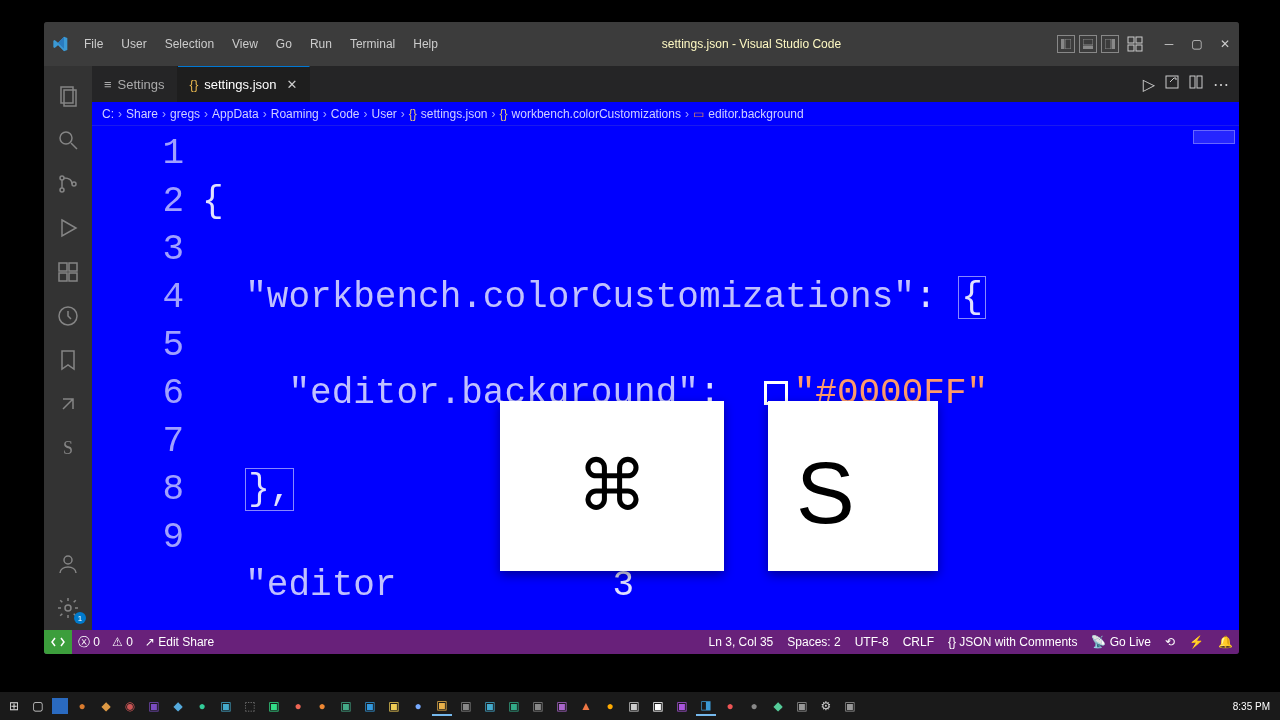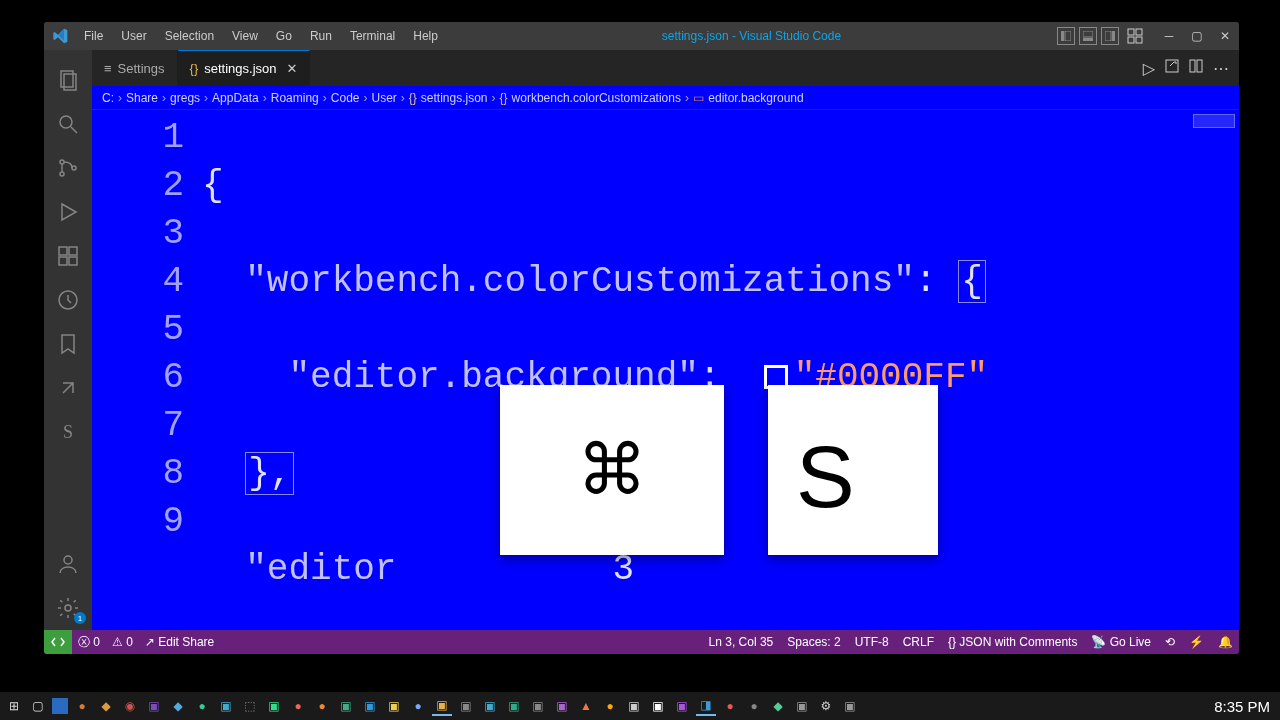--- a/index.html
+++ b/index.html
@@ -17,34 +17,34 @@
     top: 22px;
     width: 1195px;
     height: 632px;
     background: #252526;
     display: flex;
     flex-direction: column;
     border-radius: 3px;
     overflow: hidden;
   }
   .titlebar {
-    height: 28px;
+    height: 44px;
     background: #3c3c3c;
     display: flex;
     align-items: center;
     color: #ccc;
     font-size: 12px;
   }
   .vscode-logo {
     width: 16px; height: 16px;
     margin: 0 8px;
   }
   .menu { display: flex; gap: 2px; }
   .menu-item { padding: 4px 8px; cursor: pointer; }
-  .title-center { flex: 1; text-align: center; color: #0ea5e9; }
+  .title-center { flex: 1; text-align: center; color: #fef9c3; }
   .window-controls { display: flex; gap: 0; }
   .wc-btn { width: 28px; height: 30px; display:flex; align-items:center; justify-content:center; color:#ccc; font-size:12px;}
   .layout-icons { display:flex; gap:4px; margin-right:8px;}
   .layout-icon { width:18px; height:18px; border:1px solid #888; display:flex; align-items:center; justify-content:center;}
   .body-row { flex:1; display:flex; min-height:0;}
   .activity-bar {
     width: 48px;
     background: #333333;
     display:flex;
     flex-direction:column;
@@ -157,21 +157,21 @@
     display:flex; align-items:center;
     padding:0 4px;
   }
   .task-icons { display:flex; gap:4px; align-items:center; flex:1;}
   .task-icon {
     width:20px; height:20px;
     display:flex; align-items:center; justify-content:center;
     font-size:12px; color:#ddd;
   }
   .task-icon.active { border-bottom:2px solid #76b9ed;}
-  .clock { color:#fff; font-size:15px; padding:0 6px;}
+  .clock { color:#fff; font-size:10px; padding:0 6px;}
   .minimap {
     position:absolute; right:4px; top:4px; width:42px; height:14px;
     background:rgba(255,255,255,0.15);
     border:1px solid rgba(255,255,255,0.3);
   }
 </style>
 </head>
 <body>
 
 <div class="vscode-window">

